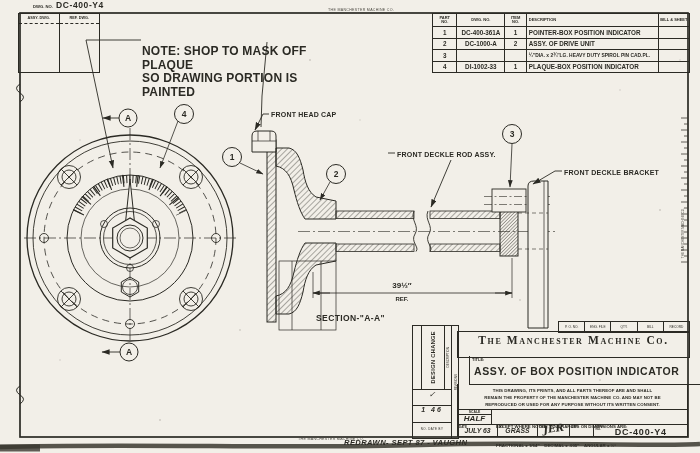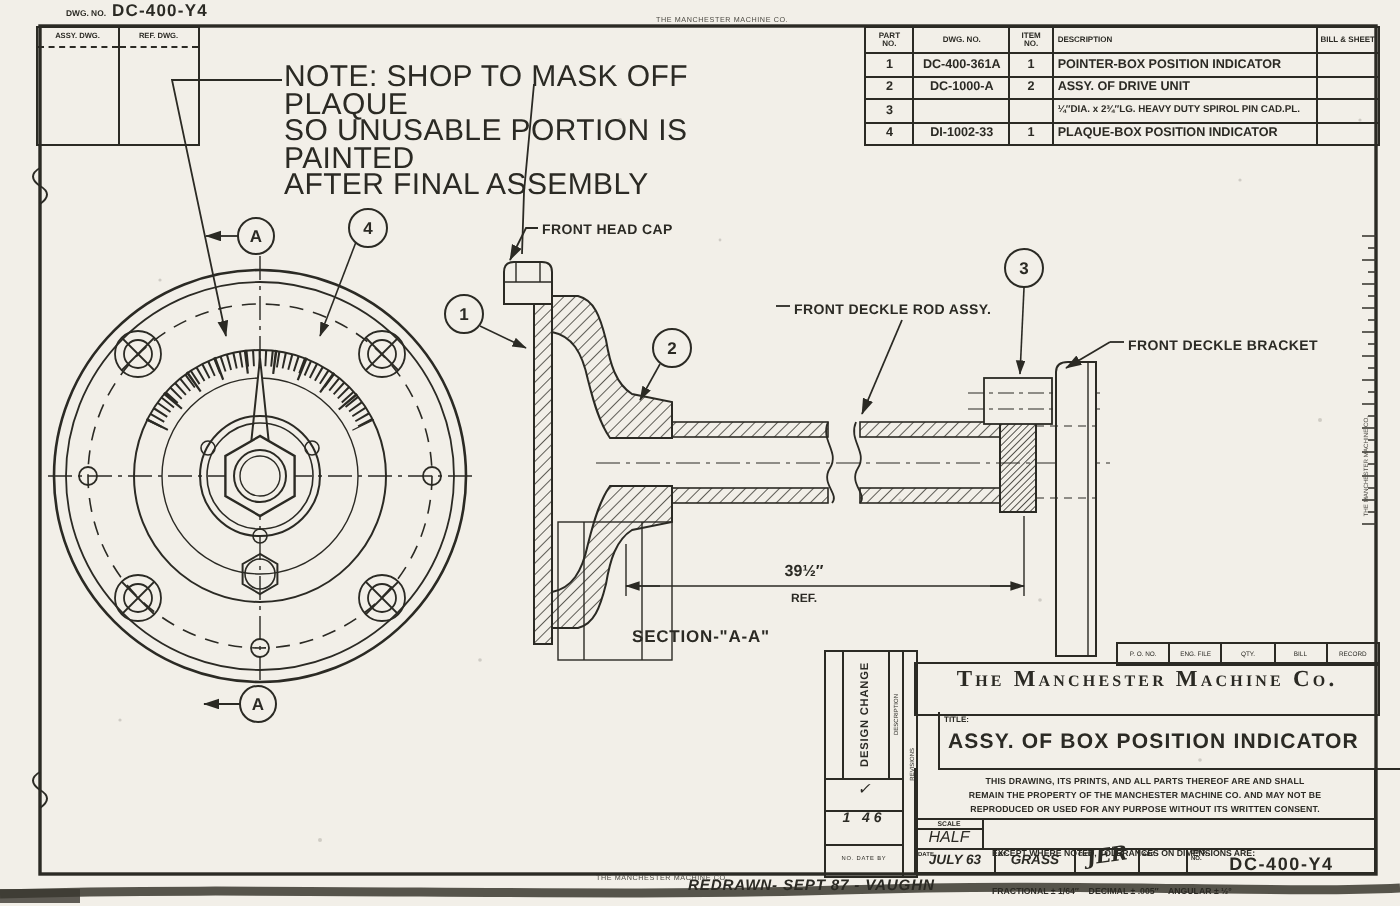--- a/index.html
+++ b/index.html
@@ -17,21 +17,21 @@
   
   #dwgno-label{left:33px;top:4px;font-size:4.2px;font-weight:bold;}
   #dwgno-value{left:56px;top:0px;font-size:8.5px;font-weight:bold;letter-spacing:.6px;}
   
   #reftable{left:18px;top:13px;width:80px;height:58px;border:1.2px solid var(--ink);display:flex;}
   #reftable .rt-col{width:50%;position:relative;}
   #reftable .rt-col:first-child{border-right:1px solid var(--ink);}
   #reftable .rt-h{display:block;text-align:center;font-size:3.8px;font-weight:bold;padding-top:2px;
                   border-bottom:1px dashed var(--ink);height:7px;}
   
-  #note{left:142px;top:32px;width:210px;font-size:15px;font-weight:normal;line-height:13.5px;letter-spacing:.2px;}
+  #note{left:142px;top:45px;width:210px;font-size:12px;font-weight:bold;line-height:13.5px;letter-spacing:.2px;}
   
   #parts{left:432px;top:13px;width:256px;border:1.3px solid var(--ink);background:transparent;}
   .pt-row{display:flex;}
   .pt-cell{border-right:.9px solid var(--ink);border-bottom:.9px solid var(--ink);
            overflow:hidden;white-space:nowrap;display:flex;align-items:center;justify-content:center;}
   .pt-cell:last-child{border-right:none;}
   .pt-hrow .pt-cell{height:12px;font-size:4px;font-weight:bold;text-align:center;white-space:pre-line;line-height:1.1;}
   .pt-drow .pt-cell{height:10.5px;font-size:6.3px;font-weight:bold;}
   .pt-drow:last-child .pt-cell{border-bottom:none;}
   .c-part{width:24px;} .c-dwg{width:48px;} .c-item{width:21px;} .c-desc{width:132px;justify-content:flex-start;padding-left:2px;} .c-bill{width:31px;}
@@ -62,21 +62,21 @@
   #company .co{font-family:"Liberation Serif",serif;font-variant:small-caps;font-weight:bold;font-size:11.5px;letter-spacing:1.6px;margin-top:2px;}
   #company .ci{font-family:"Liberation Serif",serif;font-variant:small-caps;font-weight:bold;font-size:7px;letter-spacing:1.2px;margin-top:-1px;}
   #titlebox{position:absolute;left:12px;top:38px;width:231px;height:28px;border:1.2px solid var(--ink);border-top:none;}
   #titlebox .tl{font-size:4px;font-weight:bold;margin:1px 0 0 2px;}
   #titlebox .tt{font-size:10.5px;font-weight:bold;letter-spacing:.6px;margin:3px 0 0 4px;white-space:nowrap;}
   #legal{position:absolute;left:0;top:66px;width:231px;height:26px;border:1.2px solid var(--ink);border-top:none;
          text-align:center;font-size:4.35px;font-weight:bold;line-height:7.2px;padding-top:3px;box-sizing:border-box;letter-spacing:.1px;}
   #scalerow{position:absolute;left:0;top:92px;width:231px;height:15px;display:flex;border:1.2px solid var(--ink);border-top:none;box-sizing:border-box;}
   #scalebox{width:33px;border-right:.9px solid var(--ink);position:relative;}
   #scalebox .sl{font-size:3.4px;font-weight:bold;text-align:center;border-bottom:.7px solid var(--ink);}
-  #scalebox .sv{font-size:8px;font-weight:normal;font-style:italic;text-align:center;margin-top:-1px;}
+  #scalebox .sv{font-size:8px;font-weight:bold;font-style:italic;text-align:center;margin-top:-1px;}
   #tolbox{flex:1;font-size:4.35px;font-weight:bold;line-height:6.4px;padding:1px 0 0 4px;white-space:pre;}
   #botrow{position:absolute;left:0;top:107px;width:231px;height:12px;display:flex;border:1.2px solid var(--ink);border-top:none;box-sizing:border-box;}
   .br-cell{border-right:.9px solid var(--ink);position:relative;overflow:visible;}
   .br-cell .bl{position:absolute;left:1px;top:0px;font-size:3px;font-weight:bold;}
   .br-cell .bv{position:absolute;left:0;right:0;top:2px;text-align:center;font-size:6.8px;font-weight:bold;font-style:italic;white-space:nowrap;}
   .w-date{width:40px;} .w-by{width:40px;} .w-chd{width:32px;} .w-app{width:24px;} .w-dwg{width:95px;border-right:none;}
   .w-chd .bv{font-family:"DejaVu Serif",serif;font-size:10px;top:-2px;transform:rotate(-8deg);}
   .w-dwg .bl{white-space:pre-line;line-height:1.1;}
   .w-dwg .bv{font-size:9px;font-style:normal;letter-spacing:.8px;}
   #redrawn{left:344px;top:438px;font-size:7.6px;font-weight:bold;font-style:italic;letter-spacing:.4px;}
@@ -314,22 +314,21 @@
   <div class="rt-col">
     <span class="rt-h">ASSY. DWG.</span>
   </div>
   <div class="rt-col">
     <span class="rt-h">REF. DWG.</span>
   </div>
 </div>
 
 <div class="ov" id="note">
   <div>NOTE: SHOP TO MASK OFF PLAQUE</div>
-  <div>SO UNUSABLE PORTION IS PAINTED</div>
-  <div>AFTER FINAL ASSEMBLY</div>
+  <div>SO DRAWING PORTION IS PAINTED</div>
 </div>
 
 <div class="ov" id="parts">
   <div class="pt-row pt-hrow">
     <div class="pt-cell c-part">PART
 NO.</div>
     <div class="pt-cell c-dwg">DWG. NO.</div>
     <div class="pt-cell c-item">ITEM
 NO.</div>
     <div class="pt-cell c-desc">DESCRIPTION</div>

